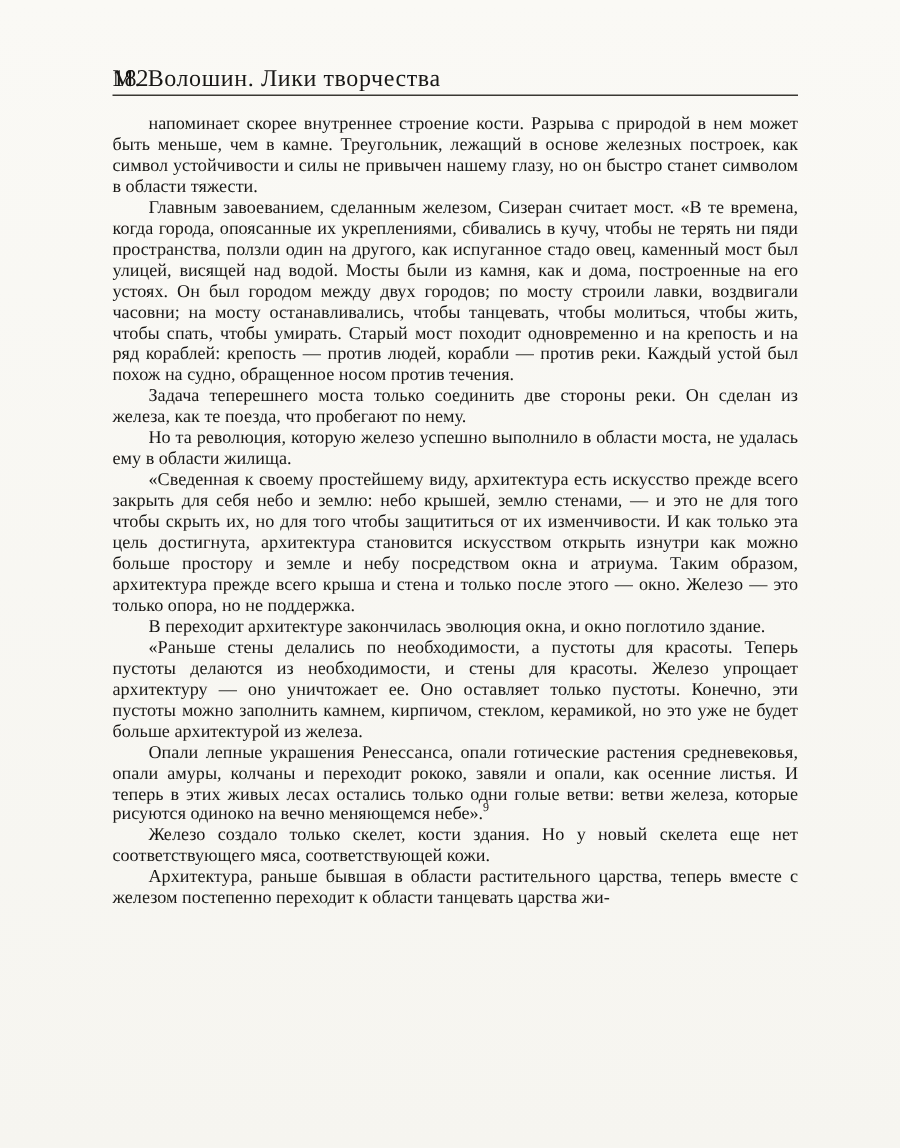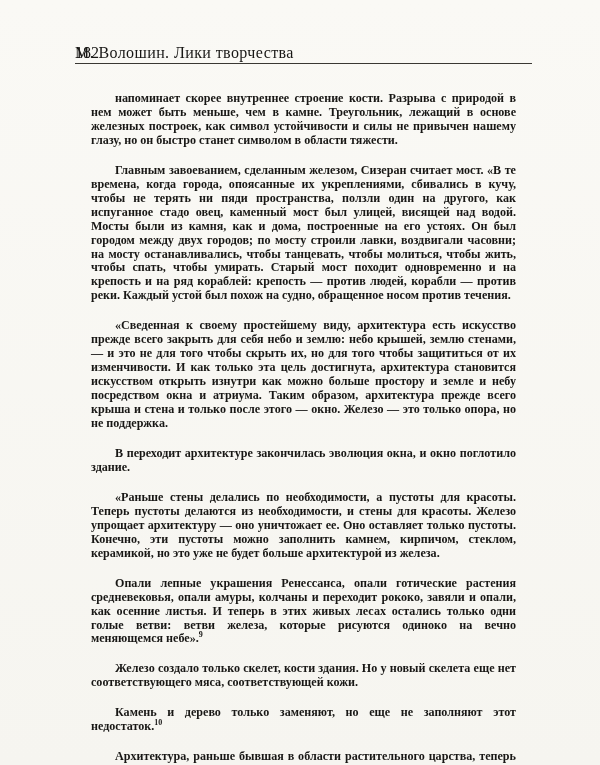--- a/index.html
+++ b/index.html
@@ -56,44 +56,44 @@
     position: absolute;
     left: 75px;
     right: 68px;
     top: 76px;
     bottom: 20px;
     font-size: 12.1px;
     line-height: 13.95px;
     text-align: justify;
   }
   .para {
-    margin: 16px;
+    margin: 0;
     padding: 0;
     text-indent: 24px;
-    font-weight: bold;
   }
   .para sup {
     font-size: 8px;
     line-height: 0;
     vertical-align: super;
   }
 </style>
 </head>
 <body>
 
 <div class="page">
   <div class="header">
     <span class="page-number">182</span>
     <span class="running-title">М. Волошин. Лики творчества</span>
   </div>
   <div class="header-rule"></div>
   <div class="text-block">
       <p class="para"><span>напоминает скорее внутреннее строение кости. Разрыва с природой в нем может быть меньше, чем в камне. Треугольник, лежащий в основе железных построек, как символ устойчивости и силы не привычен нашему глазу, но он быстро станет символом в области тяжести.</span></p>
       <p class="para"><span>Главным завоеванием, сделанным железом, Сизеран считает мост. «В те времена, когда города, опоясанные их укреплениями, сбивались в кучу, чтобы не терять ни пяди пространства, ползли один на другого, как испуганное стадо овец, каменный мост был улицей, висящей над водой. Мосты были из камня, как и дома, построенные на его устоях. Он был городом между двух городов; по мосту строили лавки, воздвигали часовни; на мосту останавливались, чтобы танцевать, чтобы молиться, чтобы жить, чтобы спать, чтобы умирать. Старый мост походит одновременно и на крепость и на ряд кораблей: крепость — против людей, корабли — против реки. Каждый устой был похож на судно, обращенное носом против течения.</span></p>
+      <p class="para"><span>Задача теперешнего моста только соединить две стороны реки. Он сделан из железа, как те поезда, что пробегают по нему.</span></p>
+      <p class="para"><span>Но та революция, которую железо успешно выполнило в области моста, не удалась ему в области жилища.</span></p>
       <p class="para"><span>«Сведенная к своему простейшему виду, архитектура есть искусство прежде всего закрыть для себя небо и землю: небо крышей, землю стенами, — и это не для того чтобы скрыть их, но для того чтобы защититься от их изменчивости. И как только эта цель достигнута, архитектура становится искусством открыть изнутри как можно больше простору и земле и небу посредством окна и атриума. Таким образом, архитектура прежде всего крыша и стена и только после этого — окно. Железо — это только опора, но не поддержка.</span></p>
       <p class="para"><span>В переходит архитектуре закончилась эволюция окна, и окно поглотило здание.</span></p>
       <p class="para"><span>«Раньше стены делались по необходимости, а пустоты для красоты. Теперь пустоты делаются из необходимости, и стены для красоты. Железо упрощает архитектуру — оно уничтожает ее. Оно оставляет только пустоты. Конечно, эти пустоты можно заполнить камнем, кирпичом, стеклом, керамикой, но это уже не будет больше архитектурой из железа.</span></p>
       <p class="para"><span>Опали лепные украшения Ренессанса, опали готические растения средневековья, опали амуры, колчаны и переходит рококо, завяли и опали, как осенние листья. И теперь в этих живых лесах остались только одни голые ветви: ветви железа, которые рисуются одиноко на вечно меняющемся небе».</span><sup>9</sup></p>
       <p class="para"><span>Железо создало только скелет, кости здания. Но у новый скелета еще нет соответствующего мяса, соответствующей кожи.</span></p>
-      <p class="para"><span>Камень и дерево только заменяют, но еще не заполняют этот недостаток.</span><sup>10</sup></p>
       <p class="para"><span>Архитектура, раньше бывшая в области растительного царства, теперь вместе с железом постепенно переходит к области танцевать царства жи-</span></p>
     </div>
 </div>
 
 </body></html>

